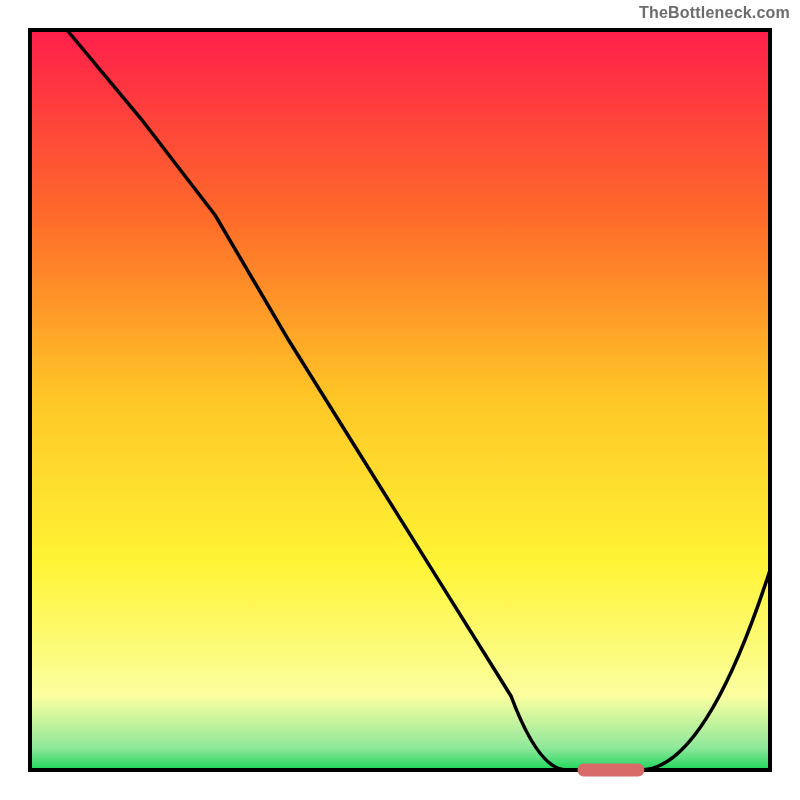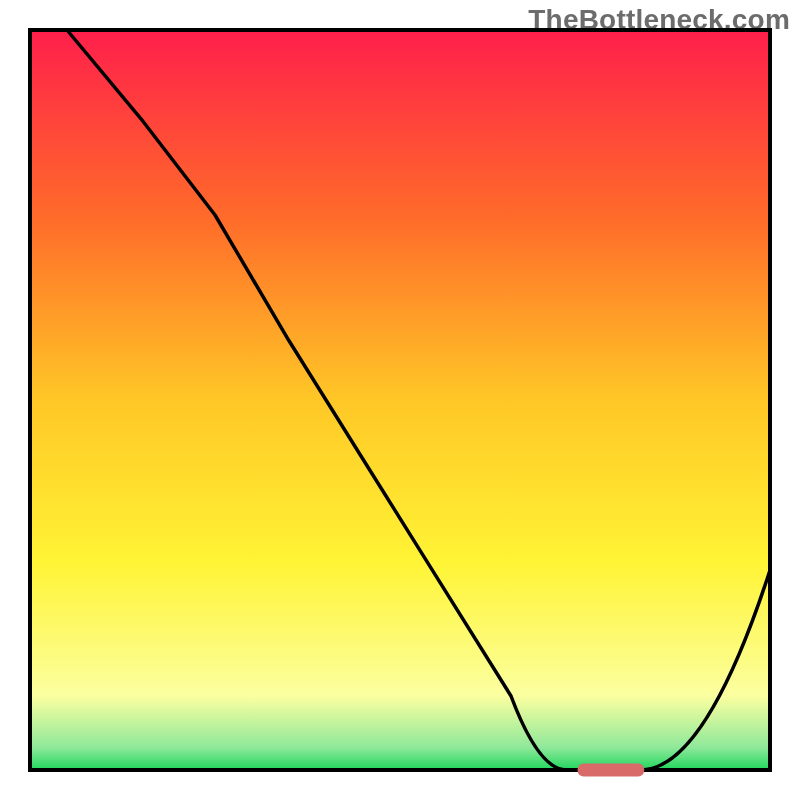--- a/index.html
+++ b/index.html
@@ -13,21 +13,21 @@
   }
   .wrap {
     position: relative;
     width: 800px;
     height: 800px;
   }
   .attribution {
     position: absolute;
     top: 4px;
     right: 10px;
-    font-size: 28px;
+    font-size: 16px;
     font-weight: 600;
     color: #6c6c6c;
     letter-spacing: 0.2px;
   }
   svg.chart {
     position: absolute;
     left: 0;
     top: 0;
   }
 </style>

